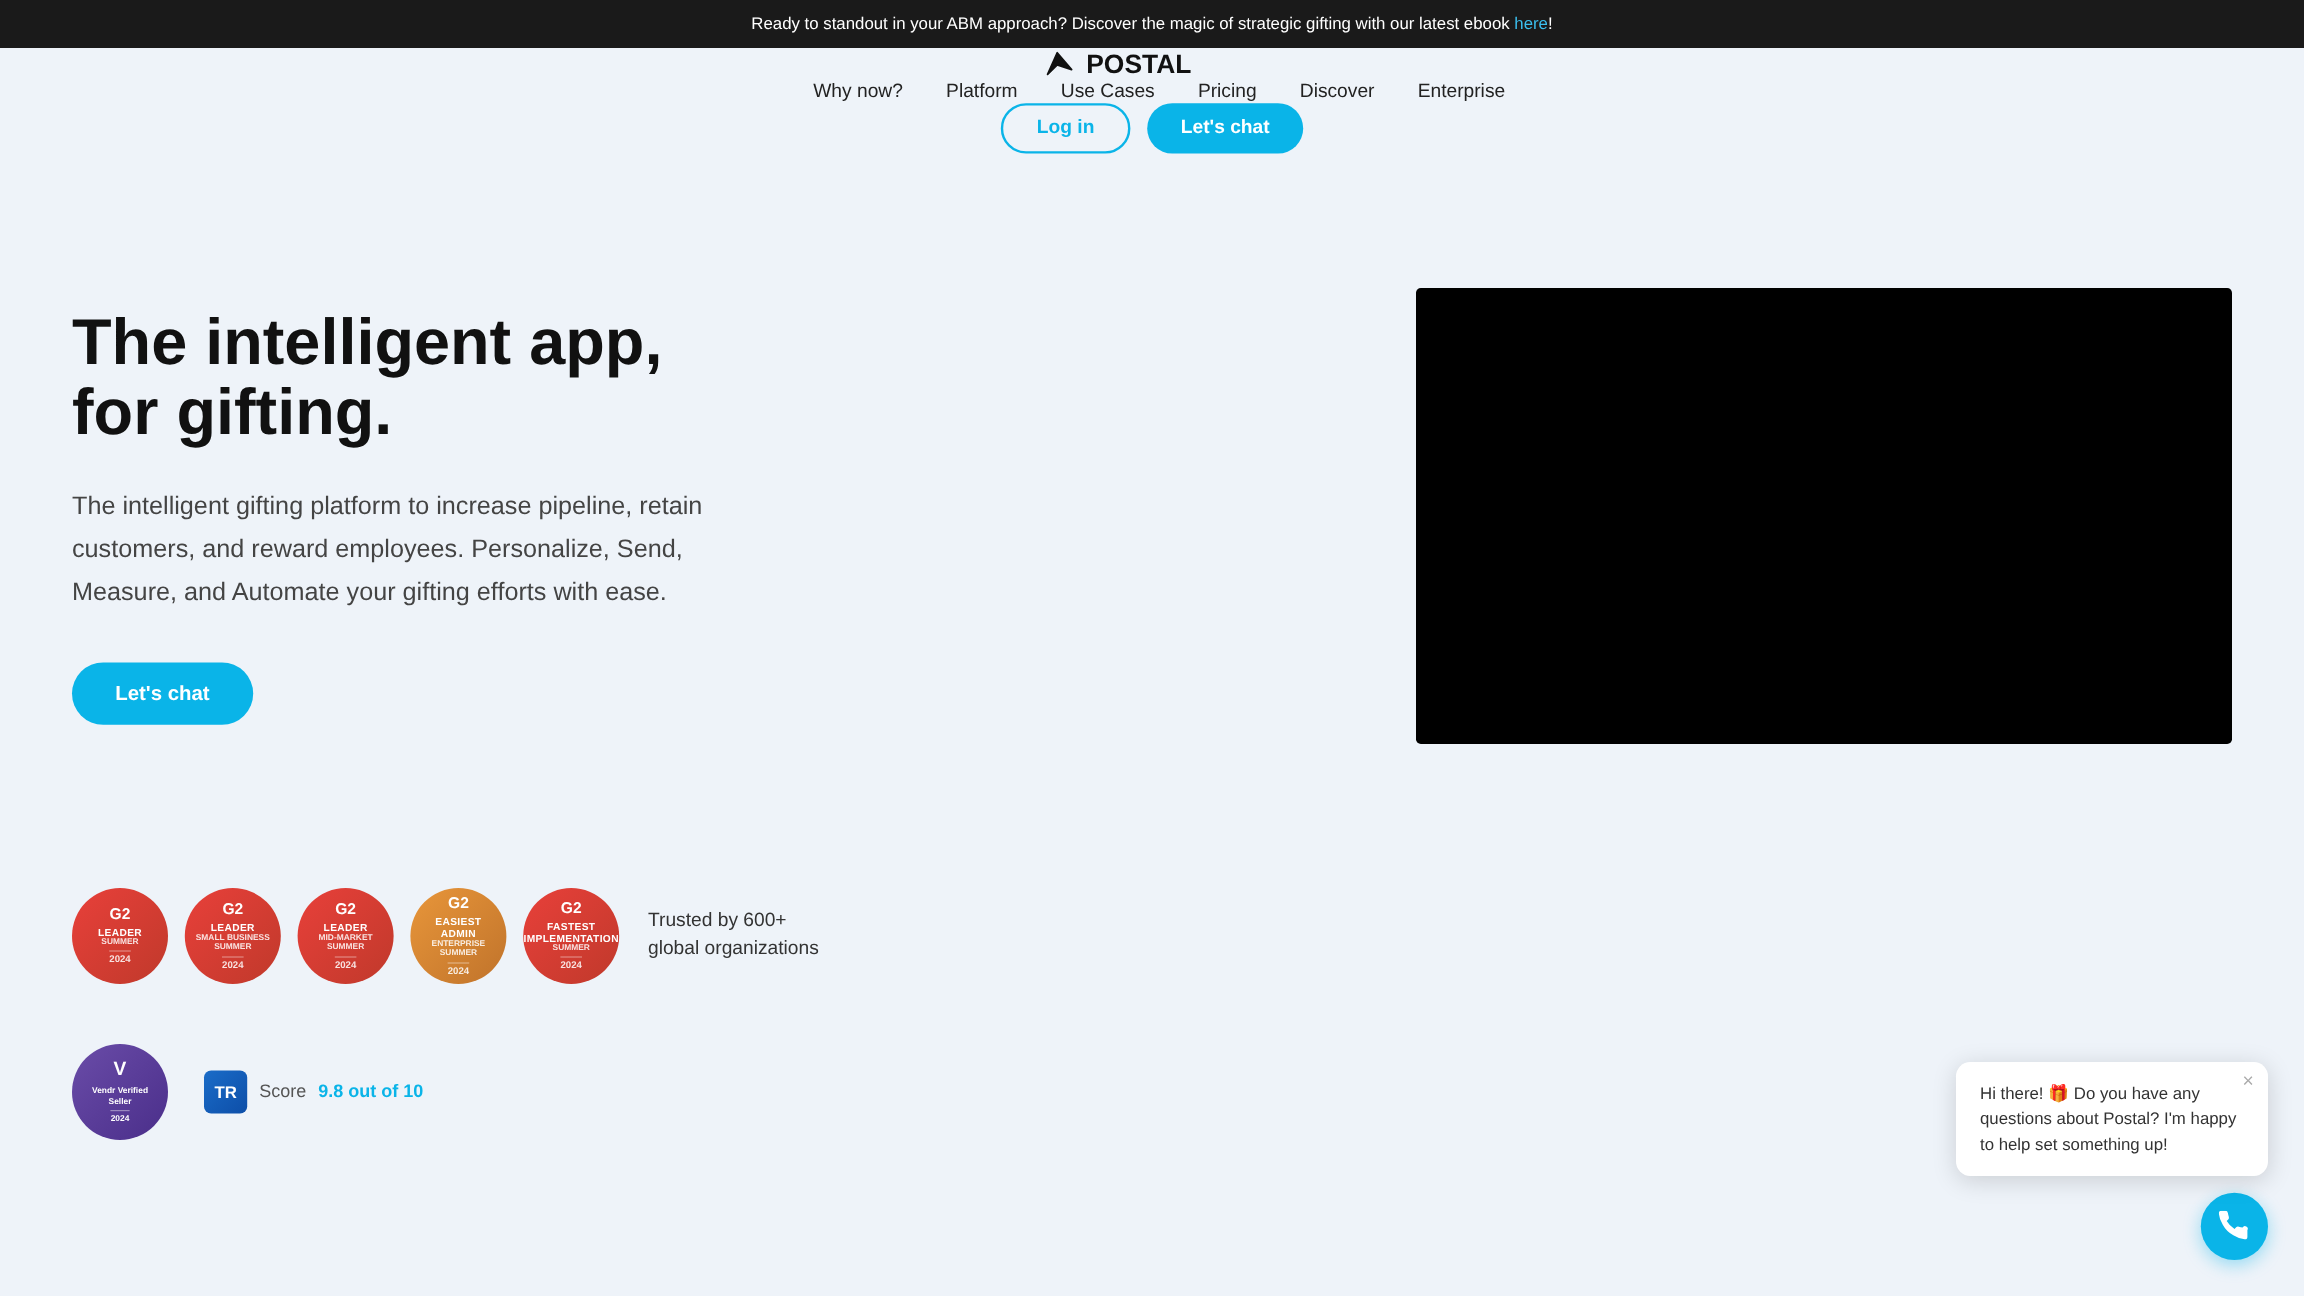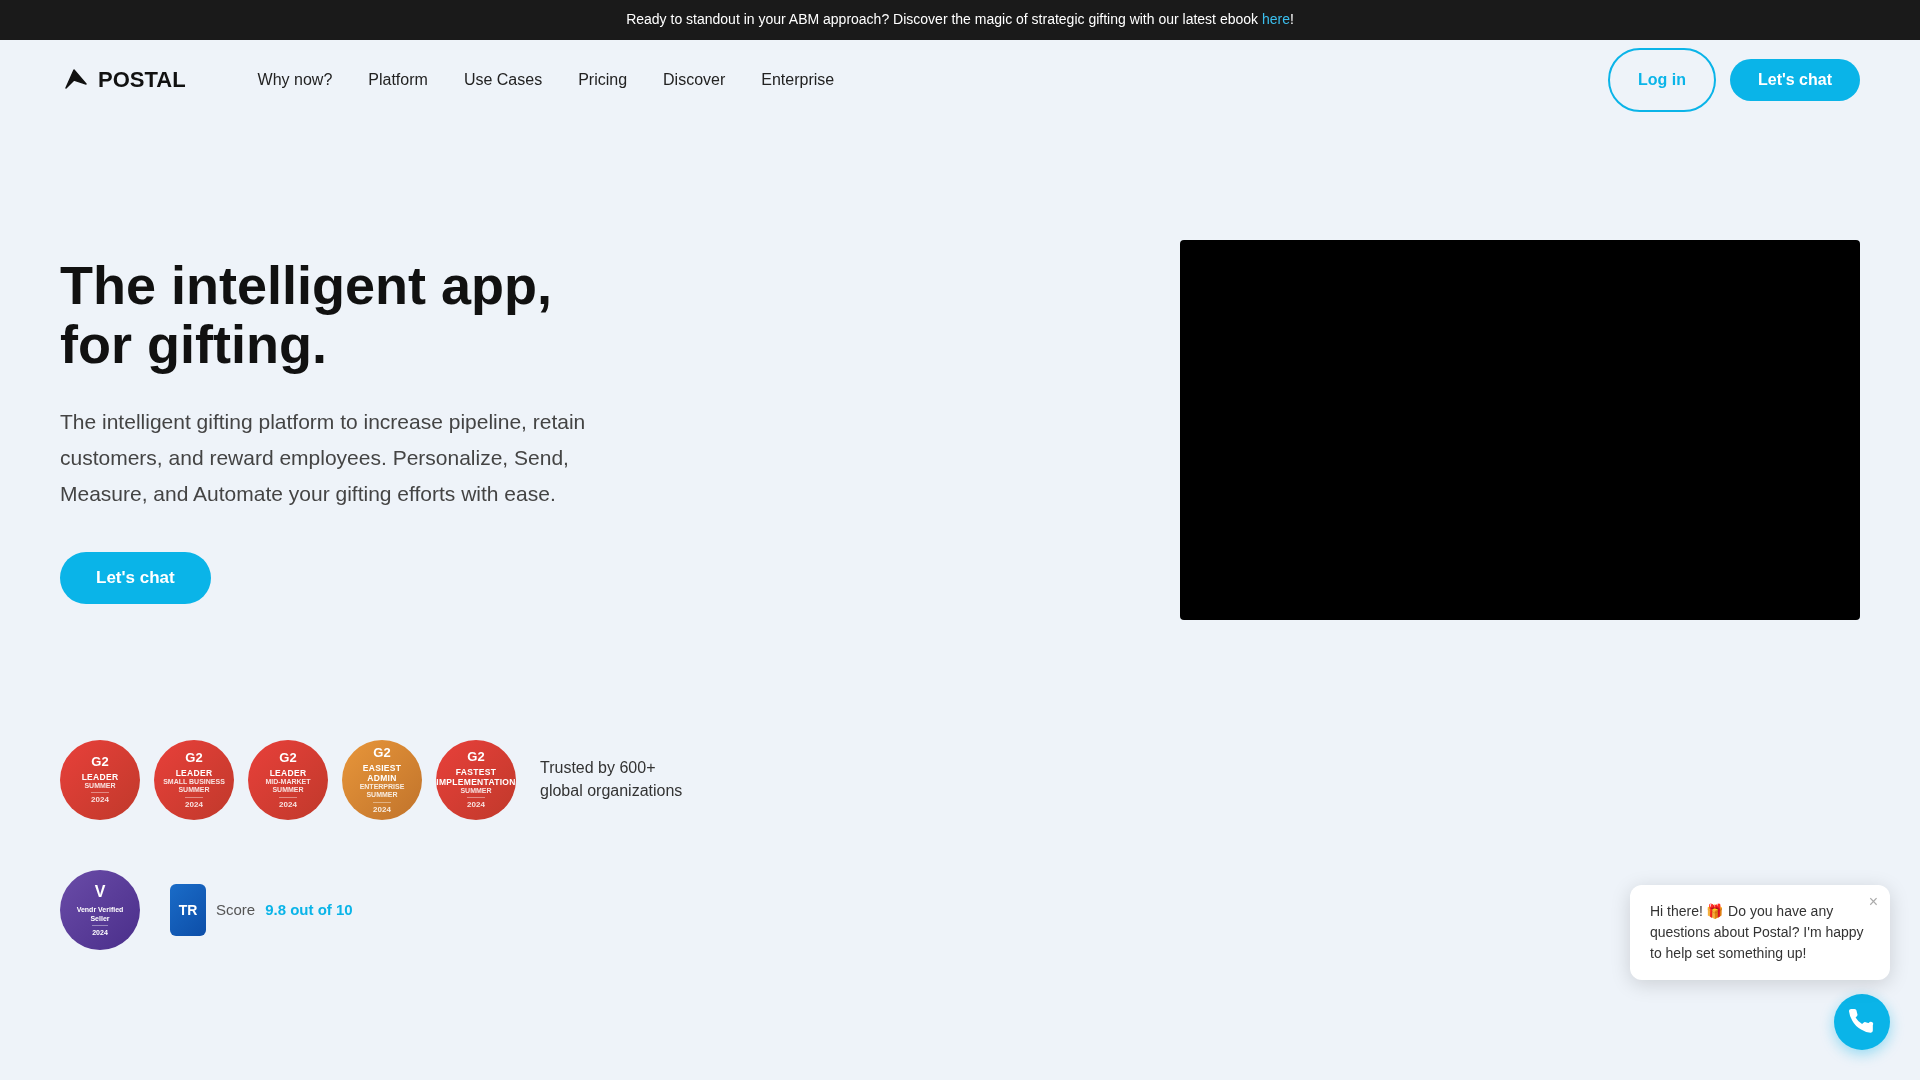--- a/index.html
+++ b/index.html
@@ -17,20 +17,21 @@
     .top-banner a { color: #3bbfee; text-decoration: none; }
 
     
     .navbar {
       background: #eef3f9;
       display: flex;
       align-items: center;
       padding: 0 60px;
       height: 80px;
       position: relative;
+      flex-direction: column;
     }
     .nav-logo {
       display: flex;
       align-items: center;
       gap: 10px;
       font-size: 22px;
       font-weight: 700;
       color: #111;
       text-decoration: none;
       margin-right: 60px;
@@ -58,21 +59,21 @@
     }
     .nav-actions {
       display: flex;
       align-items: center;
       gap: 14px;
     }
     .btn-login {
       border: 2px solid #0ab4e8;
       color: #0ab4e8;
       background: transparent;
-      padding: 21px 28px;
+      padding: 10px 28px;
       border-radius: 50px;
       font-size: 16px;
       font-weight: 600;
       cursor: pointer;
     }
     .btn-chat-nav {
       background: #0ab4e8;
       color: #fff;
       border: none;
       padding: 12px 28px;
@@ -219,21 +220,21 @@
     .vendr-badge .v-logo { font-size: 16px; font-weight: 900; margin-bottom: 2px; }
     .trustradius-score {
       display: flex;
       align-items: center;
       gap: 10px;
       font-size: 16px;
       color: #333;
     }
     .tr-logo {
       width: 36px;
-      height: 52px;
+      height: 36px;
       background: linear-gradient(135deg, #1a6cc8, #0d4ea8);
       border-radius: 6px;
       display: flex;
       align-items: center;
       justify-content: center;
       color: #fff;
       font-weight: 900;
       font-size: 14px;
     }
     .tr-score-label { color: #555; font-size: 15px; }

